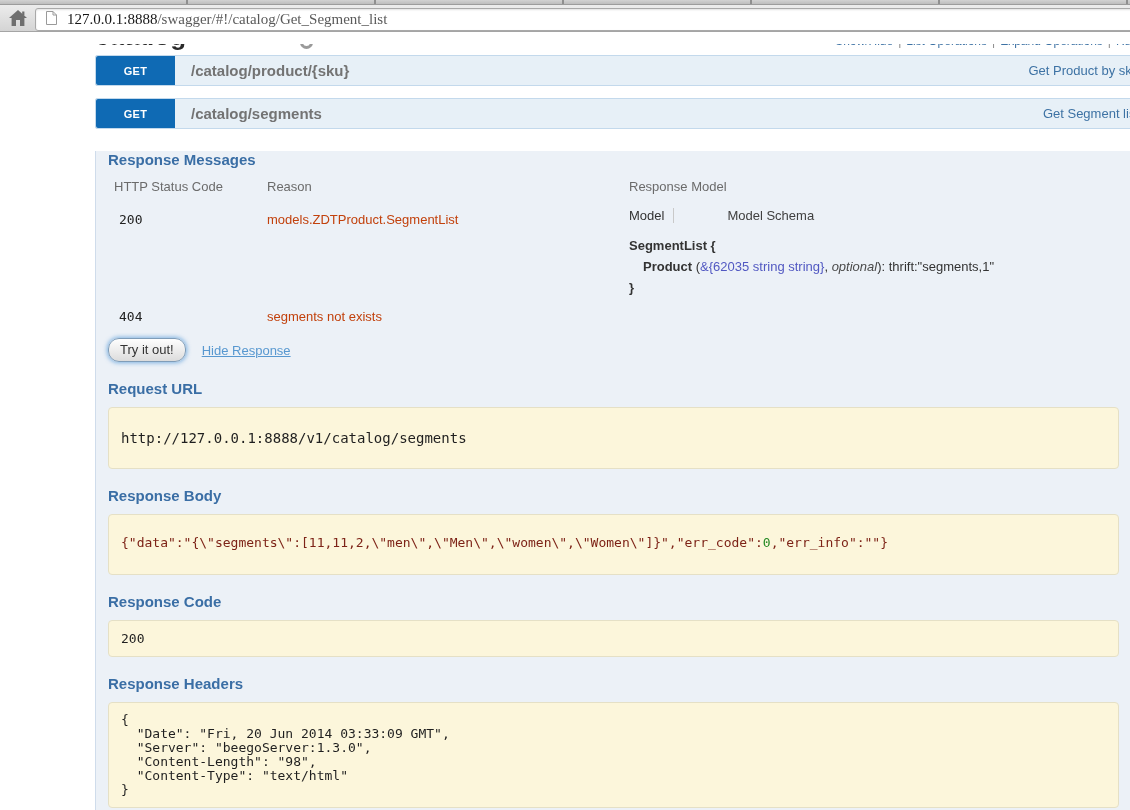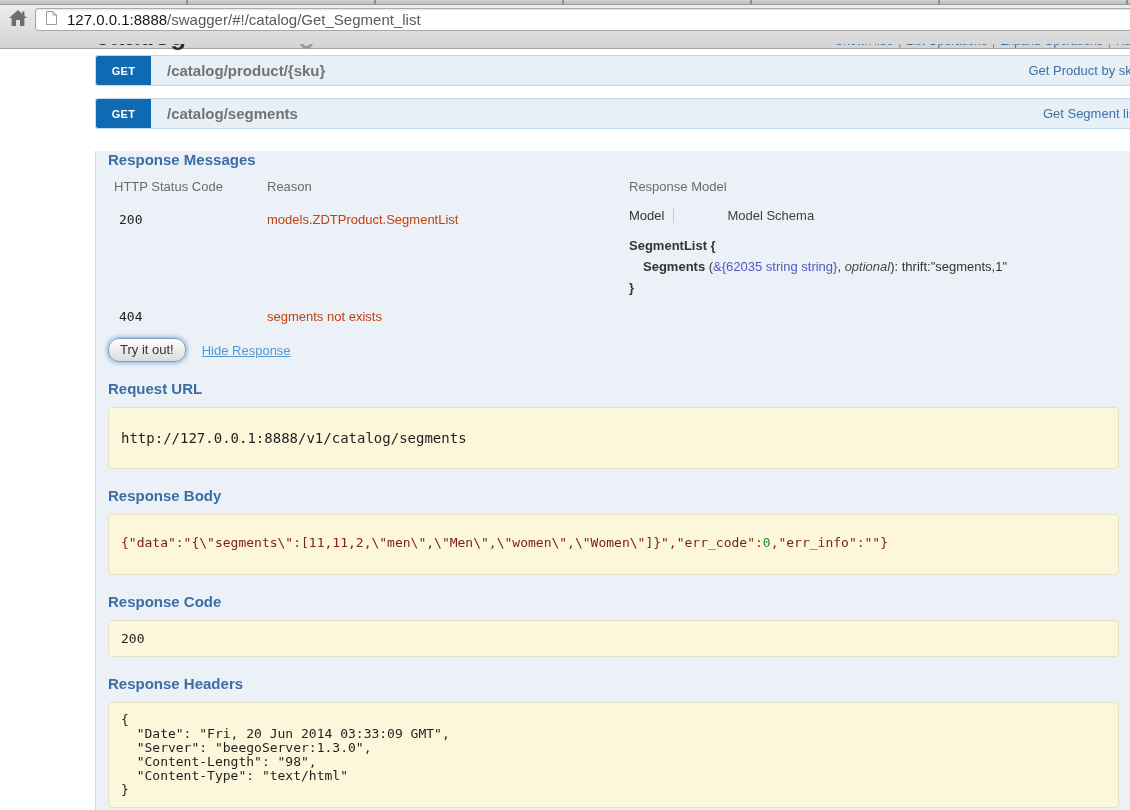--- a/index.html
+++ b/index.html
@@ -13,23 +13,24 @@
   
   .chrome { height:35px; }
   .tabstrip {
     height:5px;
     background:
       repeating-linear-gradient(90deg, transparent 0 186px, #8f8f8f 186px 188px),
       linear-gradient(#d2d2d2,#bdbdbd);
     border-bottom:1px solid #9c9c9c;
   }
   .toolbar {
-    position:relative; height:44px;
+    position:relative; height:27px;
     background:linear-gradient(#ececec,#d4d4d4);
     border-bottom:1px solid #a5a5a5;
+    font-family:Liberation Serif, serif;
   }
   .home-btn { position:absolute; left:7px; top:4px; width:22px; height:22px;
     display:flex; align-items:center; justify-content:center; }
   .addressbar {
     position:absolute; left:35px; top:3px; right:-8px; height:23px;
     background:#fff; border:1px solid #a9a9a9; border-radius:3px;
     box-shadow:inset 0 1px 2px rgba(0,0,0,.12);
     display:flex; align-items:center; padding-left:9px;
   }
   .doc-icon { margin-right:9px; flex:0 0 auto; }
@@ -48,21 +49,21 @@
   .resource-links .sep { color:#8a8a8a; margin:0 5px; }
   .spinner-frag { position:absolute; left:205px; top:-8px; width:13px; height:13px;
     border:3px solid #9a9a9a; border-radius:50%; }
 
   .op-row {
     display:flex; align-items:center; height:31px;
     background:#e7f0f7; border:1px solid #c3d9ec; border-radius:2px;
   }
   .op-row.first { margin-bottom:12px; }
   .get-badge {
-    width:55px; align-self:stretch; background:#0f6ab4; color:#fff;
+    width:79px; align-self:stretch; background:#0f6ab4; color:#fff;
     font-size:11px; font-weight:bold; letter-spacing:.3px;
     display:flex; align-items:center; justify-content:center;
     border-radius:2px 0 0 2px;
   }
   .op-path { margin-left:16px; font-size:15px; font-weight:bold; color:#737373; }
   .op-summary { margin-left:auto; margin-right:10px; font-size:13px; color:#3d72a4; }
 
   .op-panel {
     background:#ecf1f7; border:1px solid #cfdceb; border-top:0;
     border-radius:0 0 8px 8px; padding-bottom:16px;
@@ -179,21 +180,21 @@
       <div class="rm-code">200</div>
       <div class="rm-reason">models.ZDTProduct.SegmentList</div>
       <div class="rm-model">
         <div class="model-tabs">
           <span class="tab-active">Model</span>
           <span class="tab-divider"></span>
           <span class="tab-inactive">Model Schema</span>
         </div>
         <div class="model-sig">
           <div class="sig-name">SegmentList {</div>
-          <div class="sig-propline"><span class="sig-prop">Segments</span><span> (</span><span class="sig-type">&amp;{62035 string string}</span><span>, </span><span class="sig-optional">optional</span><span>): thrift:"segments,1"</span></div>
+          <div class="sig-propline"><span class="sig-prop">Product</span><span> (</span><span class="sig-type">&amp;{62035 string string}</span><span>, </span><span class="sig-optional">optional</span><span>): thrift:"segments,1"</span></div>
           <div class="sig-close-brace">}</div>
         </div>
       </div>
 
       <div class="rm-code">404</div>
       <div class="rm-reason">segments not exists</div>
       <div></div>
     </div>
 
     <div class="actions">

